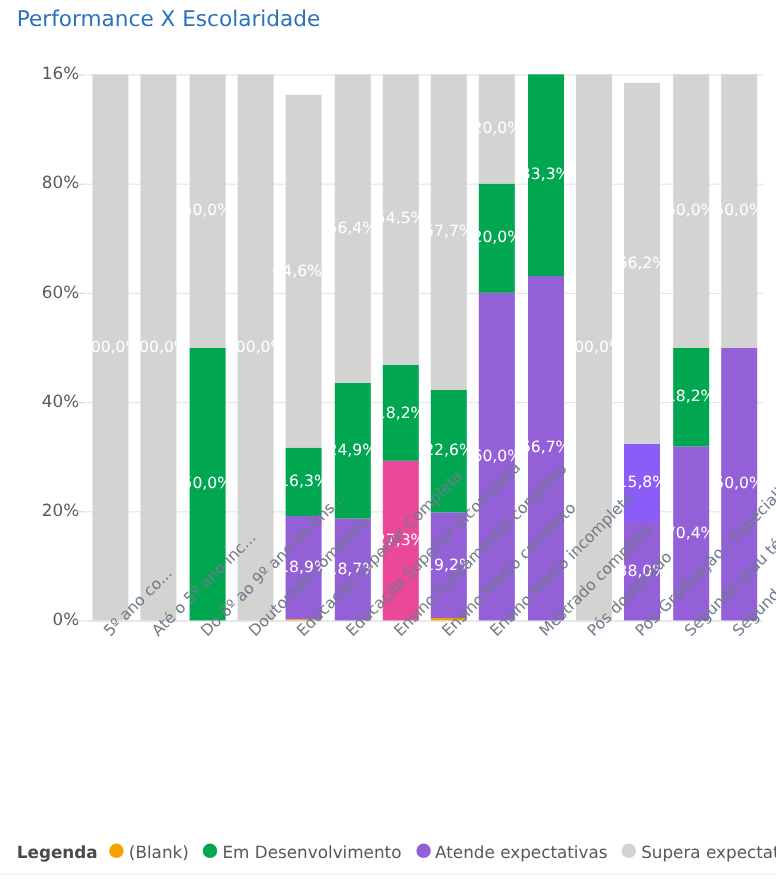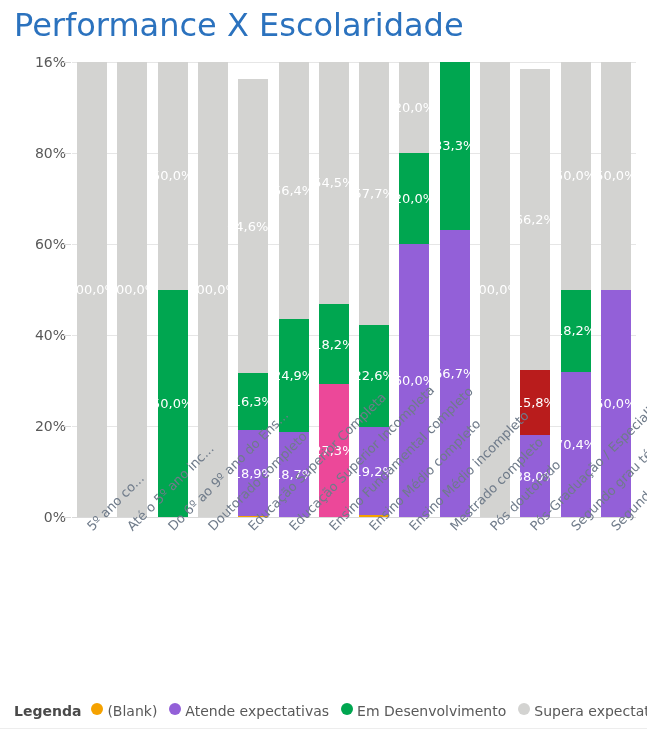--- a/index.html
+++ b/index.html
@@ -5,21 +5,21 @@
   html,body{margin:0;padding:0;}
   body{
     width:647px;height:738px;
     background:#ffffff;
     font-family:"DejaVu Sans","Liberation Sans",sans-serif;
     overflow:hidden;
     position:relative;
   }
   #chart-title{
     position:absolute;left:14px;top:6px;
-    font-size:32px;color:#2B72BE;
+    font-size:18px;color:#2B72BE;
     font-family:"DejaVu Sans","Liberation Sans",sans-serif;
     letter-spacing:0px;white-space:nowrap;
   }
   
   #plot-wrap{position:absolute;left:0;top:0;width:647px;height:738px;}
   #plot-area{
     position:absolute;left:72px;top:62px;width:564px;height:455px;
   }
   .gridline{position:absolute;left:0;width:100%;height:1px;background:#E6E6E6;}
   .axis-line{position:absolute;left:0;width:100%;height:1px;background:#D9D9D9;}
@@ -194,21 +194,21 @@
       </div>
       <div class="bar" title="Pós doutorado" style="left: 408px; width: 30px; height: 455px;">
         <div class="seg" style="height: 455px; background: rgb(211, 211, 209);">
           <span class="seg-label">100,0%</span>
         </div>
       </div>
       <div class="bar" title="Pós-Graduação / Especialização" style="left: 448.286px; width: 30px; height: 455px;">
         <div class="seg" style="height: 81.9px; background: rgb(147, 96, 216);">
           <span class="seg-label">38,0%</span>
         </div>
-        <div class="seg" style="height: 65px; background: #b91c1c;">
+        <div class="seg" style="height: 65px; background: #8b5cf6;">
           <span class="seg-label">15,8%</span>
         </div>
         <div class="seg" style="height: 301.21px; background: rgb(211, 211, 209);">
           <span class="seg-label">66,2%</span>
         </div>
       </div>
       <div class="bar" title="Segundo grau técnico completo" style="left: 488.571px; width: 30px; height: 455px;">
         <div class="seg" style="height: 144.69px; background: rgb(147, 96, 216);">
           <span class="seg-label">70,4%</span>
         </div>
@@ -247,26 +247,26 @@
 </div>
 
 <div id="legend">
   <div id="legend-title">Legenda</div>
   <div id="legend-items" style="display:flex;align-items:center;">
       <div class="legend-item">
         <span class="legend-dot" style="background: rgb(245, 162, 0);"></span>
         <span class="legend-text">(Blank)</span>
       </div>
       <div class="legend-item">
+        <span class="legend-dot" style="background: rgb(0, 166, 80);"></span>
+        <span class="legend-text">Em Desenvolvimento</span>
+      </div>
+      <div class="legend-item">
         <span class="legend-dot" style="background: rgb(147, 96, 216);"></span>
         <span class="legend-text">Atende expectativas</span>
       </div>
       <div class="legend-item">
-        <span class="legend-dot" style="background: rgb(0, 166, 80);"></span>
-        <span class="legend-text">Em Desenvolvimento</span>
-      </div>
-      <div class="legend-item">
         <span class="legend-dot" style="background: rgb(211, 211, 209);"></span>
         <span class="legend-text">Supera expectativas</span>
       </div>
     </div>
 </div>
 <div id="legend-rule"></div>
 
 </body></html>

